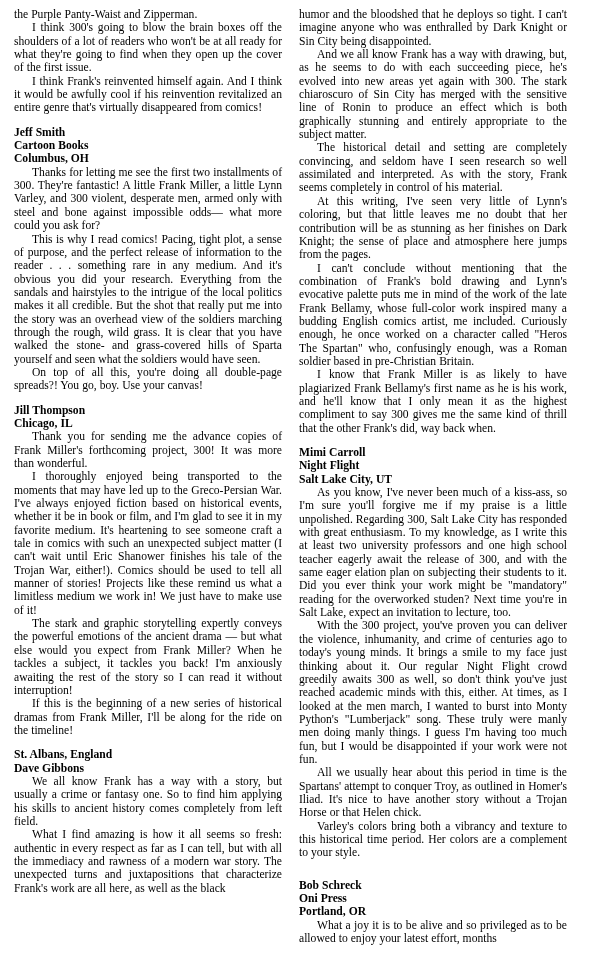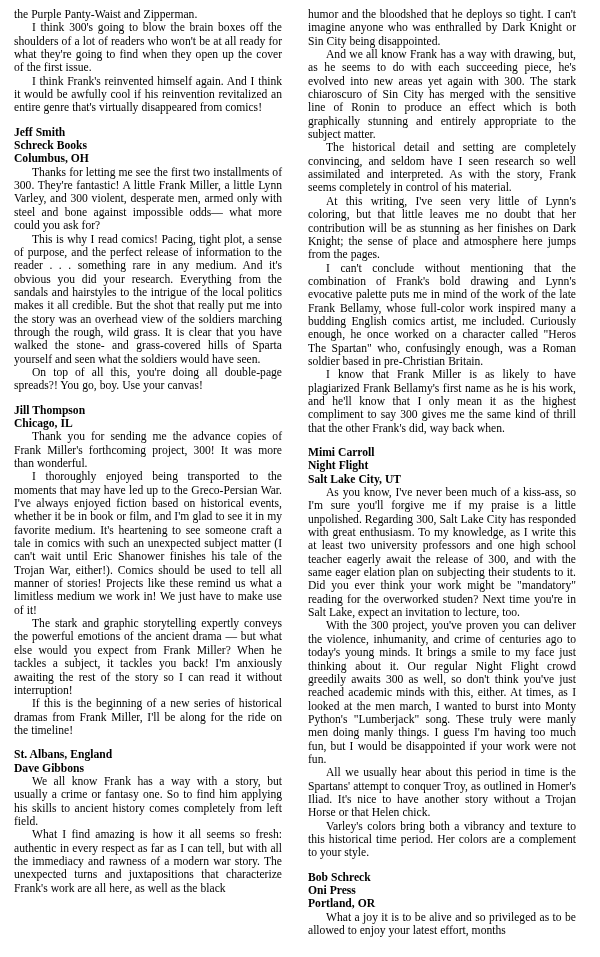--- a/index.html
+++ b/index.html
@@ -17,21 +17,21 @@
   .page {
     width: 600px;
     height: 957px;
     position: relative;
     box-sizing: border-box;
     padding: 8px 14px 6px 14px;
   }
   .columns {
     display: flex;
     flex-direction: row;
-    gap: 26px;
+    gap: 17px;
     height: 100%;
   }
   .col {
     width: 268px;
     flex: 0 0 268px;
   }
   p {
     margin: 0;
     font-size: 11.6px;
     line-height: 13.35px;
@@ -63,21 +63,21 @@
 
 <div class="page">
   <div class="columns">
     <div class="col" id="left-column">
         <p class="noindent">the Purple Panty-Waist and Zipperman.</p>
         <p class="indent">I think 300's going to blow the brain boxes off the shoulders of a lot of readers who won't be at all ready for what they're going to find when they open up the cover of the first issue.</p>
         <p class="indent">I think Frank's reinvented himself again.  And I think it would be awfully cool if his reinvention revitalized an entire genre that's virtually disappeared from comics!</p>
         <div class="sig-gap"></div>
         <div class="sig" style="margin-top: 0px;">
           <p>Jeff Smith</p>
-          <p>Schreck Books</p>
+          <p>Cartoon Books</p>
           <p>Columbus, OH</p>
         </div>
         <p class="indent">Thanks for letting me see the first two installments of 300.  They're fantastic!  A little Frank Miller, a little Lynn Varley, and 300 violent, desperate men, armed only with steel and bone against impossible odds— what more could you ask for?</p>
         <p class="indent">This is why I read comics!  Pacing, tight plot, a sense of purpose, and the perfect release of information to the reader . . . something rare in any medium.  And it's obvious you did your research.  Everything from the sandals and hairstyles to the intrigue of the local politics makes it all credible.  But the shot that really put me into the story was an overhead view of the soldiers marching through the rough, wild grass.  It is clear that you have walked the stone- and grass-covered hills of Sparta yourself and seen what the soldiers would have seen.</p>
         <p class="indent">On top of all this, you're doing all double-page spreads?!  You go, boy.  Use your canvas!</p>
         <div class="sig-gap"></div>
         <div class="sig" style="margin-top: 0px;">
           <p>Jill Thompson</p>
           <p>Chicago, IL</p>
         </div>
@@ -104,21 +104,21 @@
         <div class="sig" style="margin-top: 0px;">
           <p>Mimi Carroll</p>
           <p>Night Flight</p>
           <p>Salt Lake City, UT</p>
         </div>
         <p class="indent">As you know, I've never been much of a kiss-ass, so I'm sure you'll forgive me if my praise is a little unpolished.  Regarding 300, Salt Lake City has responded with great enthusiasm.  To my knowledge, as I write this at least two university professors and one high school teacher eagerly await the release of 300, and with the same eager elation plan on subjecting their students to it.  Did you ever think your work might be "mandatory" reading for the overworked studen?  Next time you're in Salt Lake, expect an invitation to lecture, too.</p>
         <p class="indent">With the 300 project, you've proven you can deliver the violence, inhumanity, and crime of centuries ago to today's young minds.  It brings a smile to my face just thinking about it.  Our regular Night Flight crowd greedily awaits 300 as well, so don't think you've just reached academic minds with this, either.  At times, as I looked at the men march, I wanted to burst into Monty Python's "Lumberjack" song.  These truly were manly men doing manly things.  I guess I'm having too much fun, but I would be disappointed if your work were not fun.</p>
         <p class="indent">All we usually hear about this period in time is the Spartans' attempt to conquer Troy, as outlined in Homer's Iliad.  It's nice to have another story without a Trojan Horse or that Helen chick.</p>
         <p class="indent">Varley's colors bring both a vibrancy and texture to this historical time period.  Her colors are a complement to your style.</p>
         <div class="sig-gap"></div>
-        <div class="sig" style="margin-top: 0px;">
+        <div class="sig" style="margin-top: 8px;">
           <p>Bob Schreck</p>
           <p>Oni Press</p>
           <p>Portland, OR</p>
         </div>
         <p class="indent">What a joy it is to be alive and so privileged as to be allowed to enjoy your latest effort, months</p>
       </div>
   </div>
 </div>
 
 </body></html>

